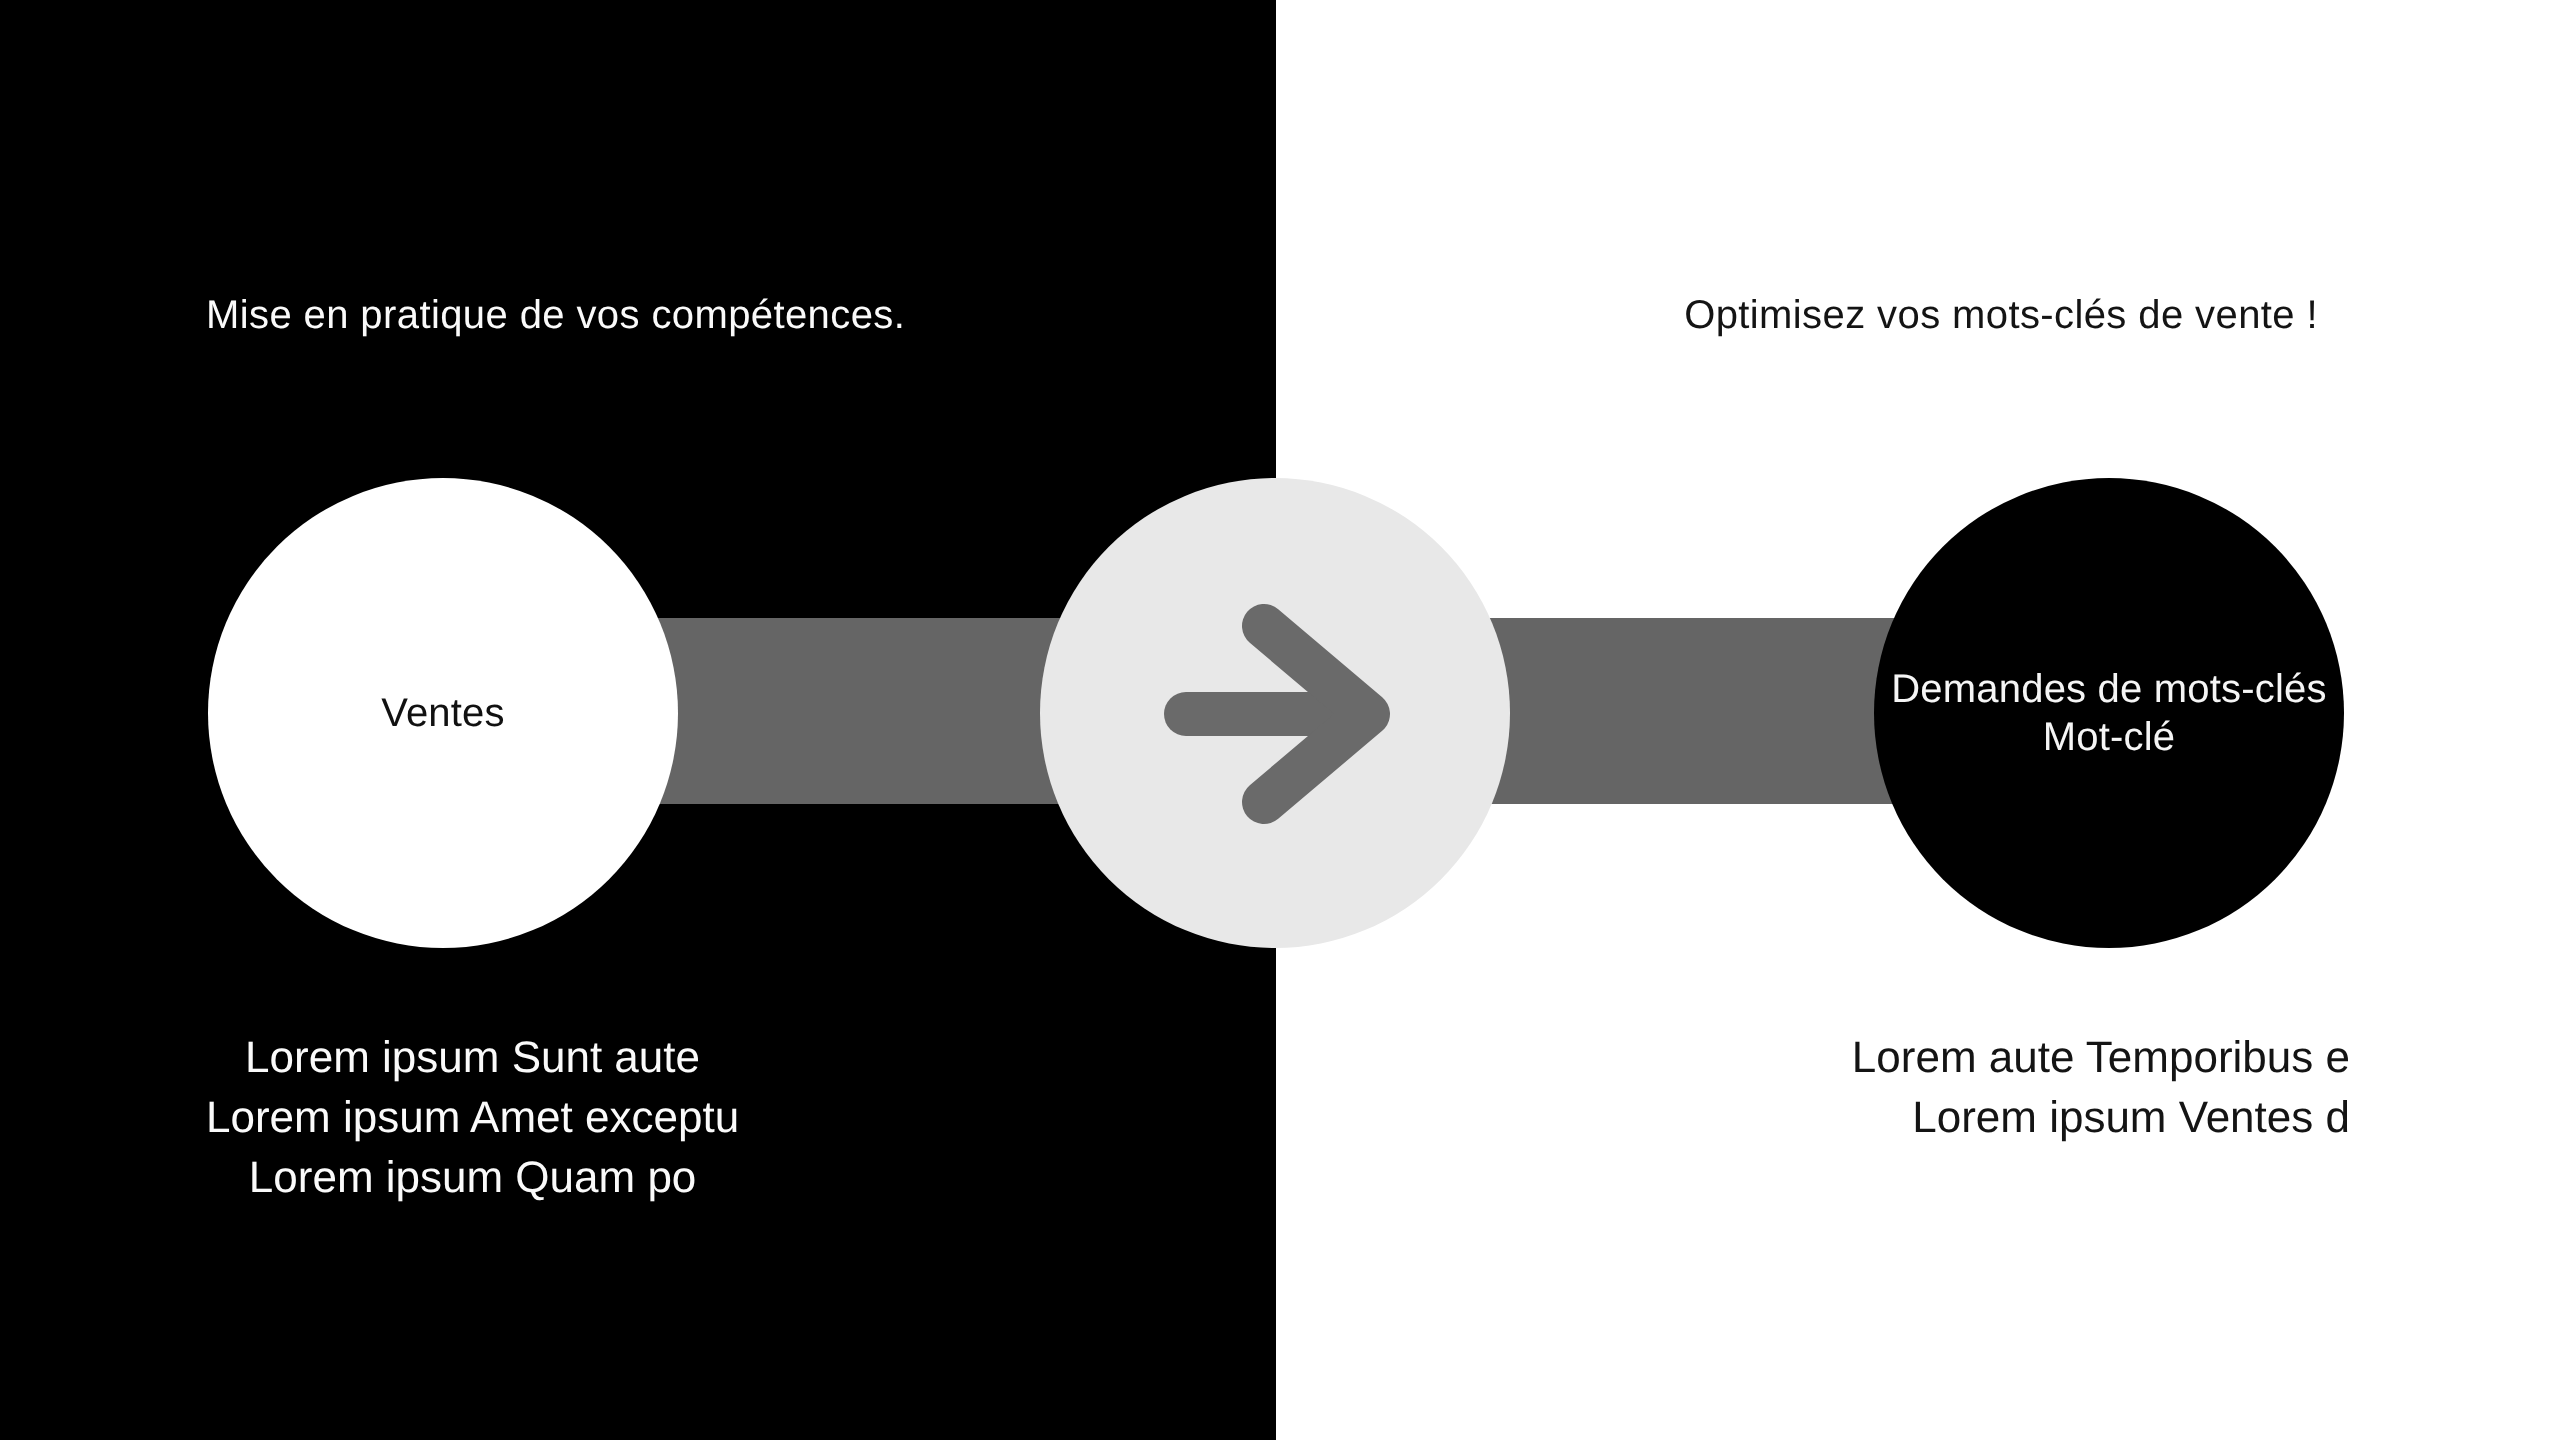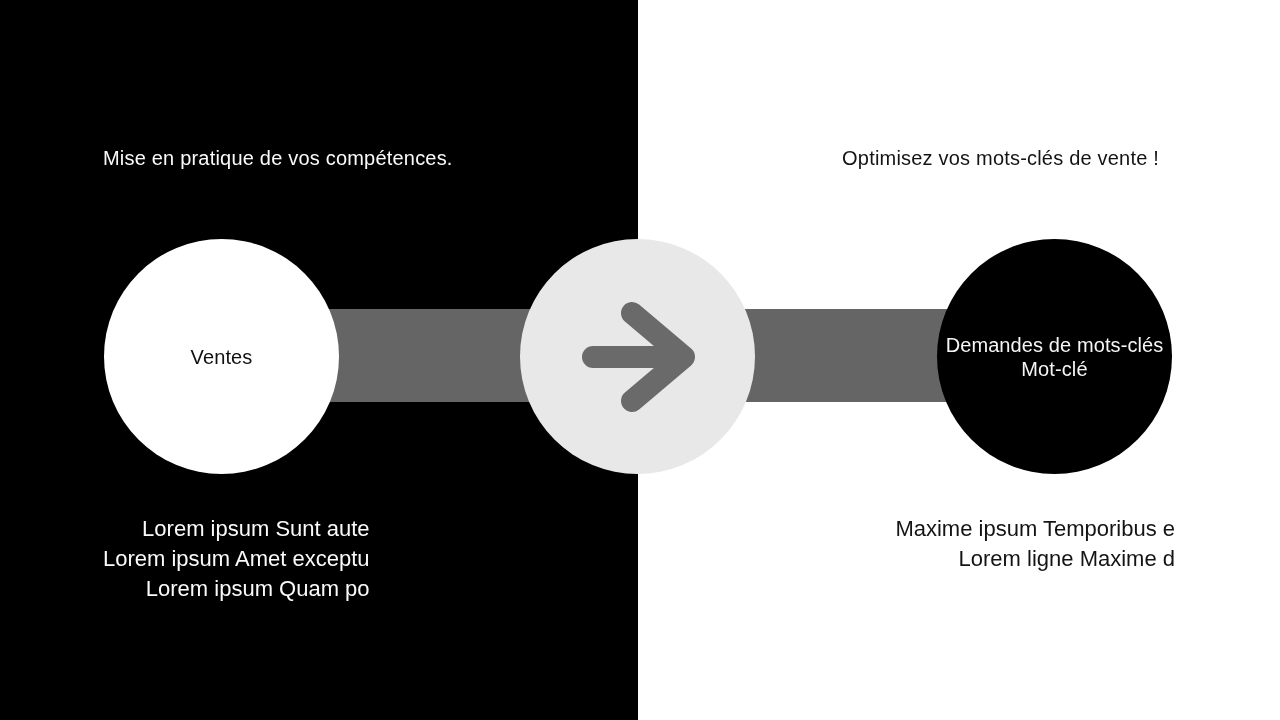--- a/index.html
+++ b/index.html
@@ -71,21 +71,21 @@
     display: block;
   }
 
   .list {
     position: absolute;
     top: 514px;
     font-size: 22px;
     line-height: 30px;
     z-index: 3;
   }
-  .list-left  { left: 103px;  color: #fafafa; text-align: right; }
+  .list-left  { left: 103px;  color: #fafafa; text-align: center; }
   .list-right { right: 105px; color: #141414; text-align: right; }
 </style>
 </head>
 <body>
 
 <div class="stage">
 
   <div class="panel panel-left"></div>
   <div class="panel panel-right"></div>
 
@@ -114,17 +114,17 @@
     </div>
   </div>
 
   <div class="list list-left">
     <div>Lorem ipsum Sunt aute</div>
     <div>Lorem ipsum Amet exceptu</div>
     <div>Lorem ipsum Quam po</div>
   </div>
 
   <div class="list list-right">
-    <div>Maxime ipsum Temporibus e</div>
-    <div>Lorem ligne Maxime d</div>
+    <div>Lorem aute Temporibus e</div>
+    <div>Lorem ipsum Ventes d</div>
   </div>
 
 </div>
 
 </body></html>

